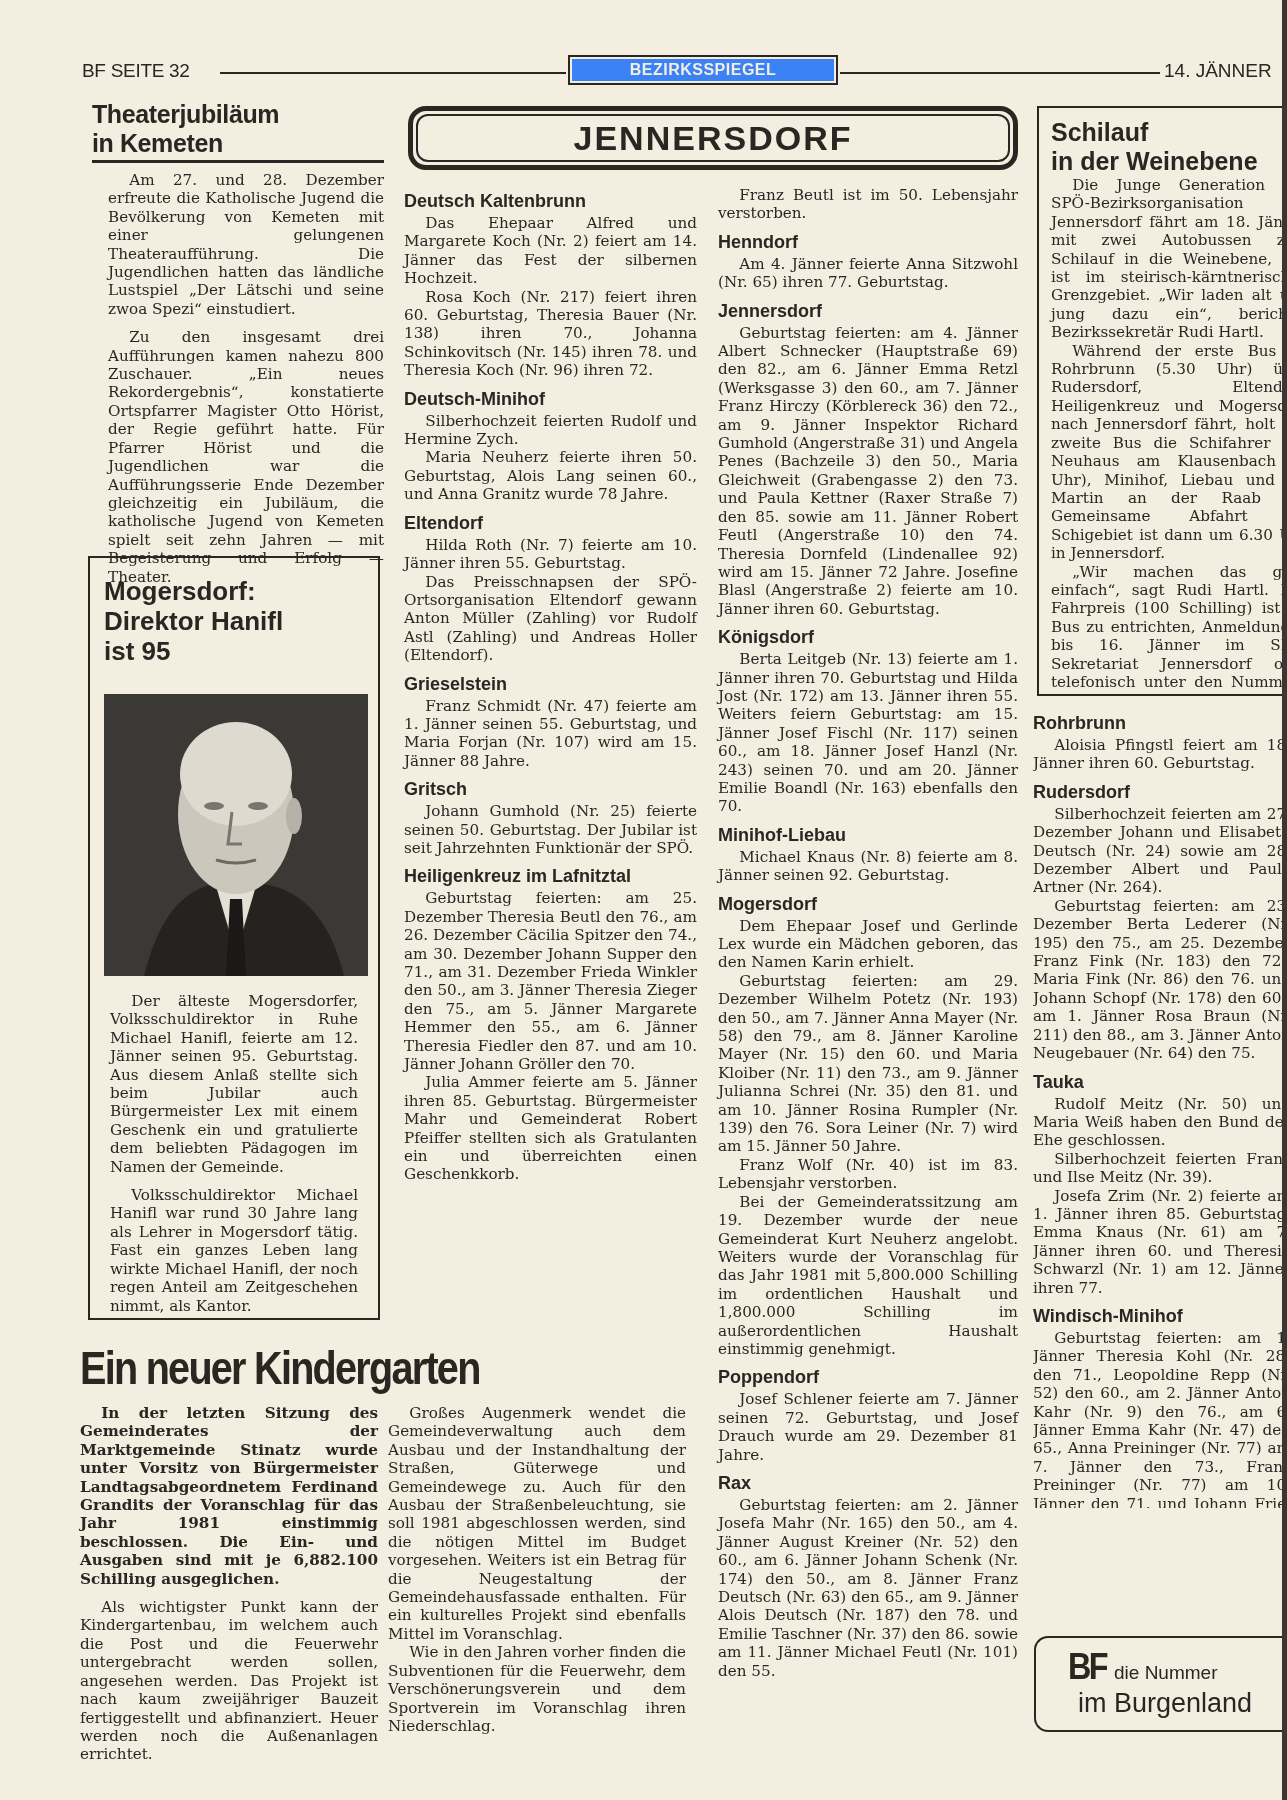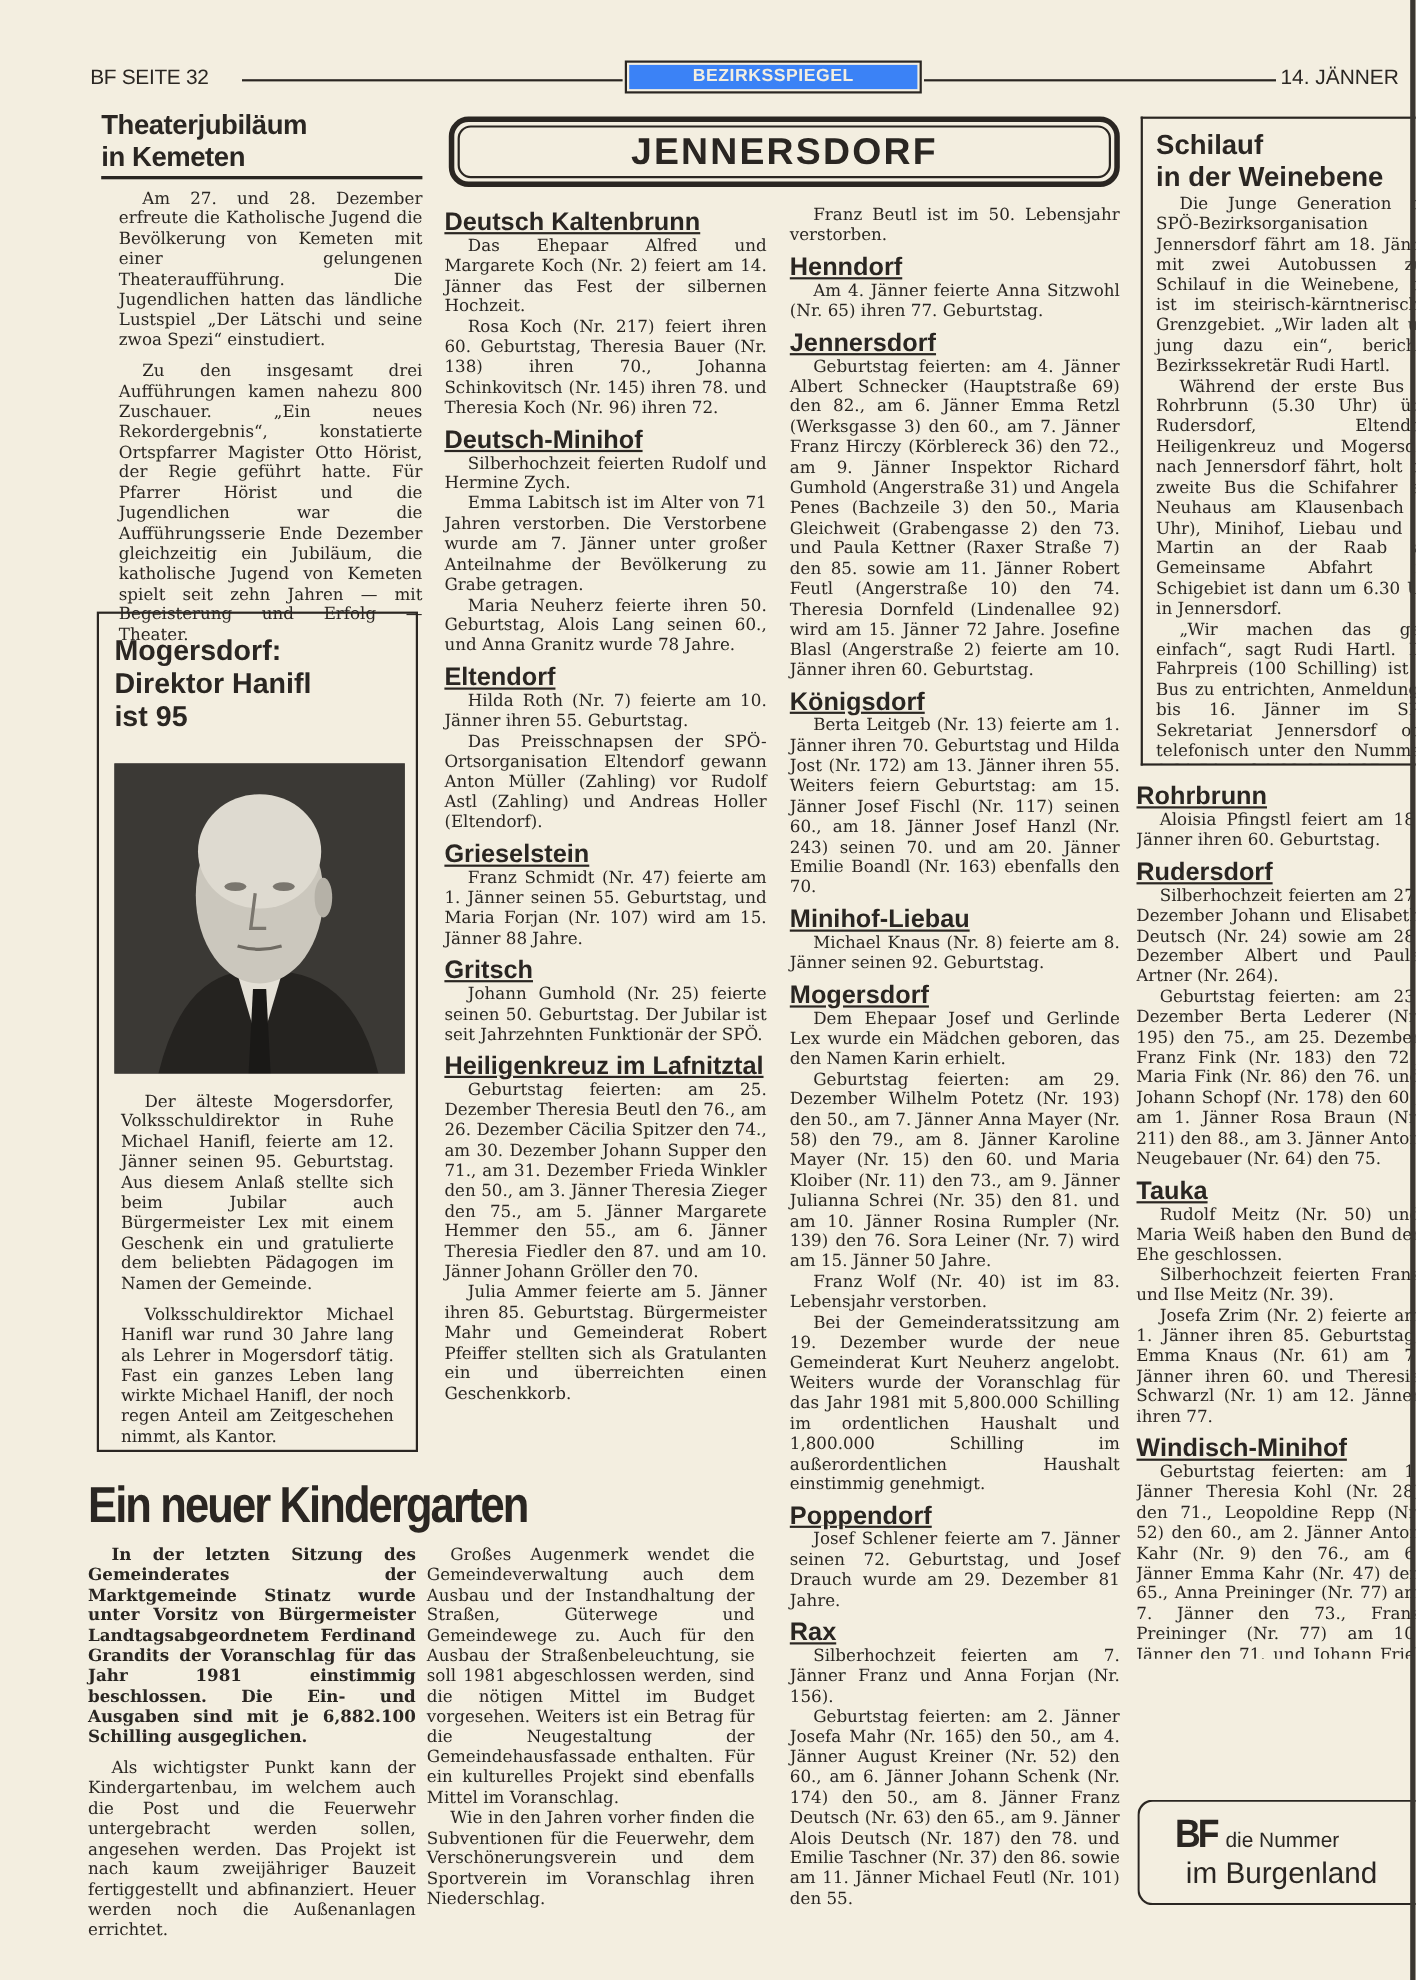--- a/index.html
+++ b/index.html
@@ -8,21 +8,21 @@
     background:#f3eee0;
     color:#2a2622;
     font-family:"DejaVu Serif", serif;
     position:relative;
   }
   .abs { position:absolute; }
   .body-text { font-size:15.2px; line-height:18.4px; text-align:justify; hyphens:manual; }
   .body-text p { margin:0; text-indent:1.4em; }
   .sans { font-family:"Liberation Sans", sans-serif; }
   .hdr-line { position:absolute; height:2px; background:#2a2622; }
-  .sec-head { font-family:"Liberation Sans", sans-serif; font-weight:bold; font-size:23px; line-height:22px; margin:4px 0 2px 0;text-decoration:underline; }
+  .sec-head { font-family:"Liberation Sans", sans-serif; font-weight:bold; font-size:18px; line-height:22px; margin:4px 0 2px 0; }
   .gap { height:10px; }
   .col { position:absolute; }
   .box { position:absolute; border:2px solid #2a2622; }
 </style>
 </head>
 <body>
 
 <div>
   <div class="abs sans" style="left:82px; top:60px; font-size:19px; letter-spacing:-0.3px;">BF SEITE 32</div>
   <div class="hdr-line" style="left:220px; top:72px; width:346px;"></div>
@@ -87,21 +87,20 @@
         <div class="body-text">
           <p>Das Ehepaar Alfred und Margarete Koch (Nr. 2) feiert am 14. Jänner das Fest der silbernen Hochzeit.</p>
           <p>Rosa Koch (Nr. 217) feiert ihren 60. Geburtstag, Theresia Bauer (Nr. 138) ihren 70., Johanna Schinkovitsch (Nr. 145) ihren 78. und Theresia Koch (Nr. 96) ihren 72.</p>
         </div>
         <div style="height: 4px;"></div>
       </div>
       <div>
         <div class="sec-head">Deutsch-Minihof</div>
         <div class="body-text">
           <p>Silberhochzeit feierten Rudolf und Hermine Zych.</p>
-          <p>Emma Labitsch ist im Alter von 71 Jahren verstorben. Die Verstorbene wurde am 7. Jänner unter großer Anteilnahme der Bevölkerung zu Grabe getragen.</p>
           <p>Maria Neuherz feierte ihren 50. Geburtstag, Alois Lang seinen 60., und Anna Granitz wurde 78 Jahre.</p>
         </div>
         <div style="height: 4px;"></div>
       </div>
       <div>
         <div class="sec-head">Eltendorf</div>
         <div class="body-text">
           <p>Hilda Roth (Nr. 7) feierte am 10. Jänner ihren 55. Geburtstag.</p>
           <p>Das Preisschnapsen der SPÖ-Ortsorganisation Eltendorf gewann Anton Müller (Zahling) vor Rudolf Astl (Zahling) und Andreas Holler (Eltendorf).</p>
         </div>
@@ -181,21 +180,20 @@
       <div>
         <div class="sec-head">Poppendorf</div>
         <div class="body-text">
           <p>Josef Schlener feierte am 7. Jänner seinen 72. Geburtstag, und Josef Drauch wurde am 29. Dezember 81 Jahre.</p>
         </div>
         <div style="height: 4px;"></div>
       </div>
       <div>
         <div class="sec-head">Rax</div>
         <div class="body-text">
-          <p>Silberhochzeit feierten am 7. Jänner Franz und Anna Forjan (Nr. 156).</p>
           <p>Geburtstag feierten: am 2. Jänner Josefa Mahr (Nr. 165) den 50., am 4. Jänner August Kreiner (Nr. 52) den 60., am 6. Jänner Johann Schenk (Nr. 174) den 50., am 8. Jänner Franz Deutsch (Nr. 63) den 65., am 9. Jänner Alois Deutsch (Nr. 187) den 78. und Emilie Taschner (Nr. 37) den 86. sowie am 11. Jänner Michael Feutl (Nr. 101) den 55.</p>
         </div>
         <div style="height: 4px;"></div>
       </div>
     </div>
 </div>
 
 <div class="abs" style="left:1037px; top:106px; width:260px; height:590px; border-top:2px solid #2a2622; border-left:2px solid #2a2622; border-bottom:2px solid #2a2622; box-sizing:border-box; padding:10px 0 0 12px; overflow:hidden;">
   <div class="sans" style="font-weight:bold; font-size:25px; line-height:29px; white-space:nowrap;">
     <div>Schilauf</div>

